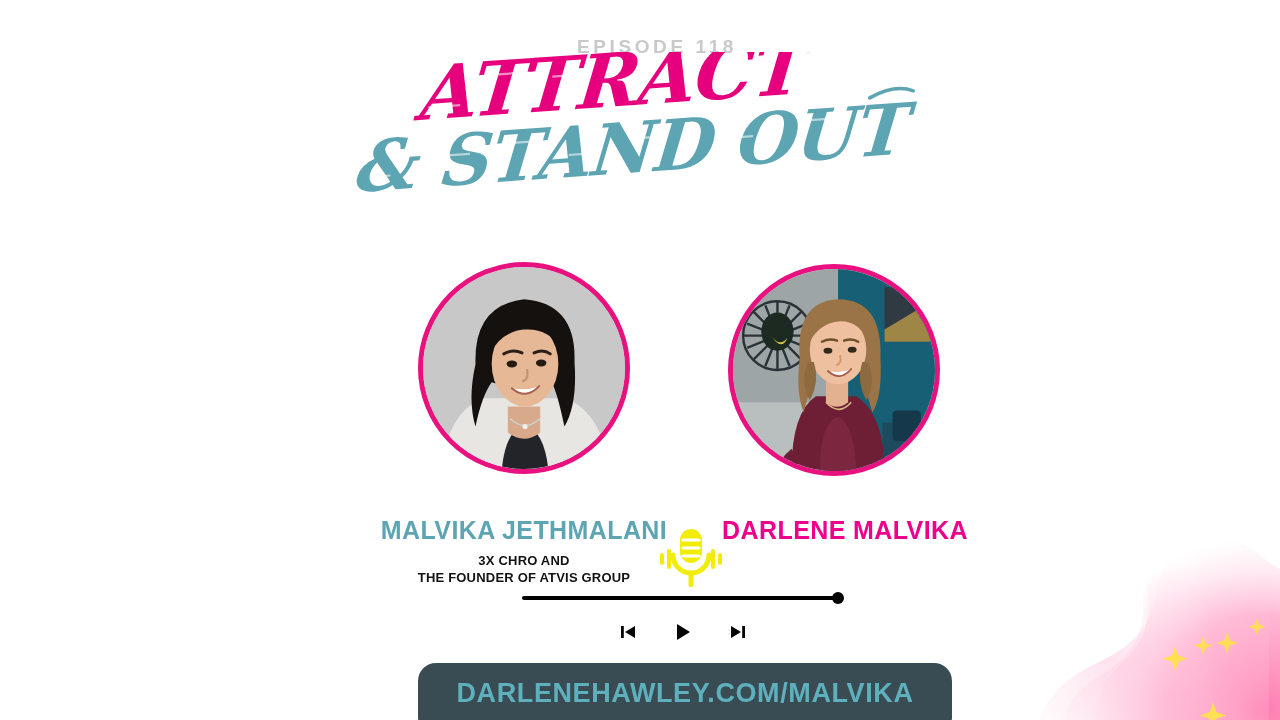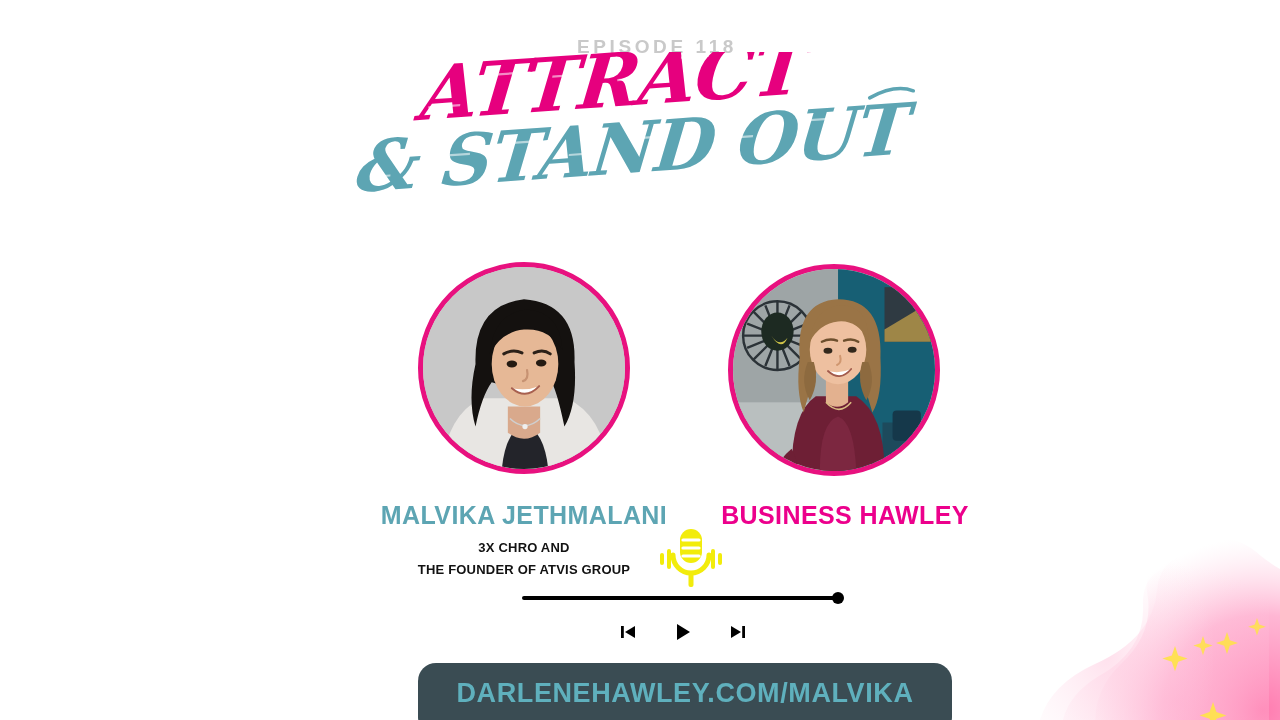--- a/index.html
+++ b/index.html
@@ -76,21 +76,21 @@
     background: #d5d5d5;
   }
   .portrait.left  { left: 401px; top: 0px; }
   .portrait.right { left: 711px; top: 2px; }
   .portrait svg { display: block; width: 100%; height: 100%; }
 
   
   .guest-names {
     position: absolute;
     left: 0;
-    top: 500px;
+    top: 515px;
     width: 1096px;
     height: 75px;
   }
   .guest-col {
     position: absolute;
     width: 300px;
     text-align: center;
   }
   .guest-col.left  { left: 357px; }
   .guest-col.right { left: 678px; }
@@ -101,21 +101,21 @@
     line-height: 30px;
     white-space: nowrap;
   }
   .guest-name.teal { color: #5da5b3; }
   .guest-name.pink { color: #ec008c; }
   .guest-role {
     margin-top: 7px;
     font-size: 13px;
     font-weight: bold;
     color: #121212;
-    line-height: 22px;
+    line-height: 17px;
     letter-spacing: 0.2px;
     white-space: pre-line;
   }
 
   
   .mic-icon {
     position: absolute;
     left: 641px;
     top: 527px;
     width: 66px;
@@ -327,21 +327,21 @@
     </div>
   </div>
 
   <div class="guest-names">
     <div class="guest-col left">
       <div class="guest-name teal">MALVIKA JETHMALANI</div>
       <div class="guest-role">3X CHRO AND
 THE FOUNDER OF ATVIS GROUP</div>
     </div>
     <div class="guest-col right">
-      <div class="guest-name pink">BUSINESS HAWLEY</div>
+      <div class="guest-name pink">DARLENE MALVIKA</div>
     </div>
   </div>
 
   <div class="mic-icon">
     <svg width="66" height="62" viewBox="0 0 66 62" aria-hidden="true">
       <g fill="#f2ec0b">
 
         <rect x="22" y="2" width="22" height="34" rx="11"></rect>
 
         <g stroke="#ffffff" stroke-width="3.2" stroke-linecap="round">

